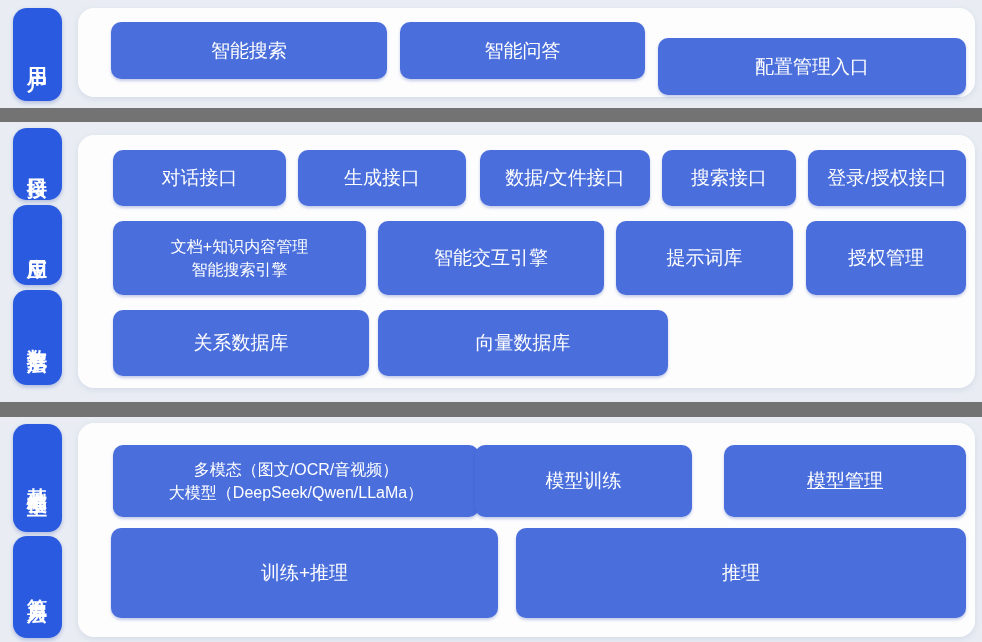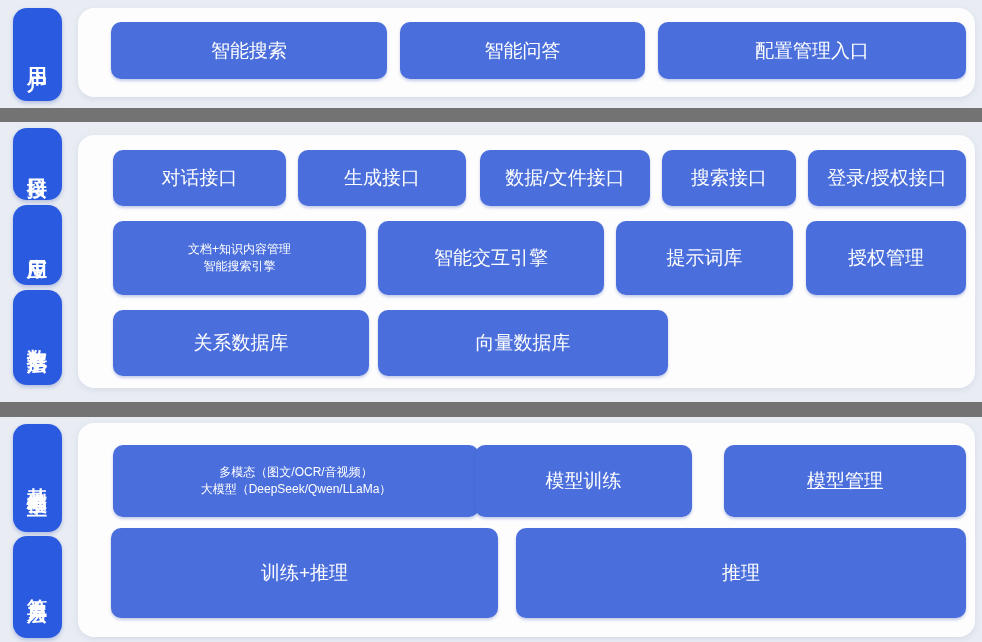--- a/index.html
+++ b/index.html
@@ -52,35 +52,35 @@
     align-items: center;
     justify-content: center;
     color: #ffffff;
     font-size: 19px;
     text-align: center;
     white-space: pre-line;
     line-height: 1.45;
     box-shadow: 0 2px 3px rgba(50,80,180,0.28);
     cursor: pointer;
   }
-  .btn.small { font-size: 12px; }
+  .btn.small { font-size: 16px; }
 </style>
 </head>
 <body>
 
 <div class="page">
 
   <div class="band" style="top:0; height:108px;"></div>
   <div class="panel" style="left:78px; top:8px; width:897px; height:89px;"></div>
   <div class="pill" style="left:13px; top:8px; width:49px; height:93px;">
     <span>用户</span>
   </div>
   <div class="btn" style="left:111px; top:22px; width:276px; height:57px;">智能搜索</div>
   <div class="btn" style="left:400px; top:22px; width:245px; height:57px;">智能问答</div>
-  <div class="btn" style="left:658px; top:22px; width:308px; height:57px;">配置管理入口</div>
+  <div class="btn" style="left:658px; top:38px; width:308px; height:57px;">配置管理入口</div>
 
   <div class="band" style="top:122px; height:280px;"></div>
   <div class="panel" style="left:78px; top:135px; width:897px; height:253px;"></div>
   <div class="pill" style="left:13px; top:128px; width:49px; height:72px;">
     <span>接口</span>
   </div>
   <div class="pill" style="left:13px; top:205px; width:49px; height:80px;">
     <span>应用</span>
   </div>
   <div class="pill" style="left:13px; top:290px; width:49px; height:95px;">

